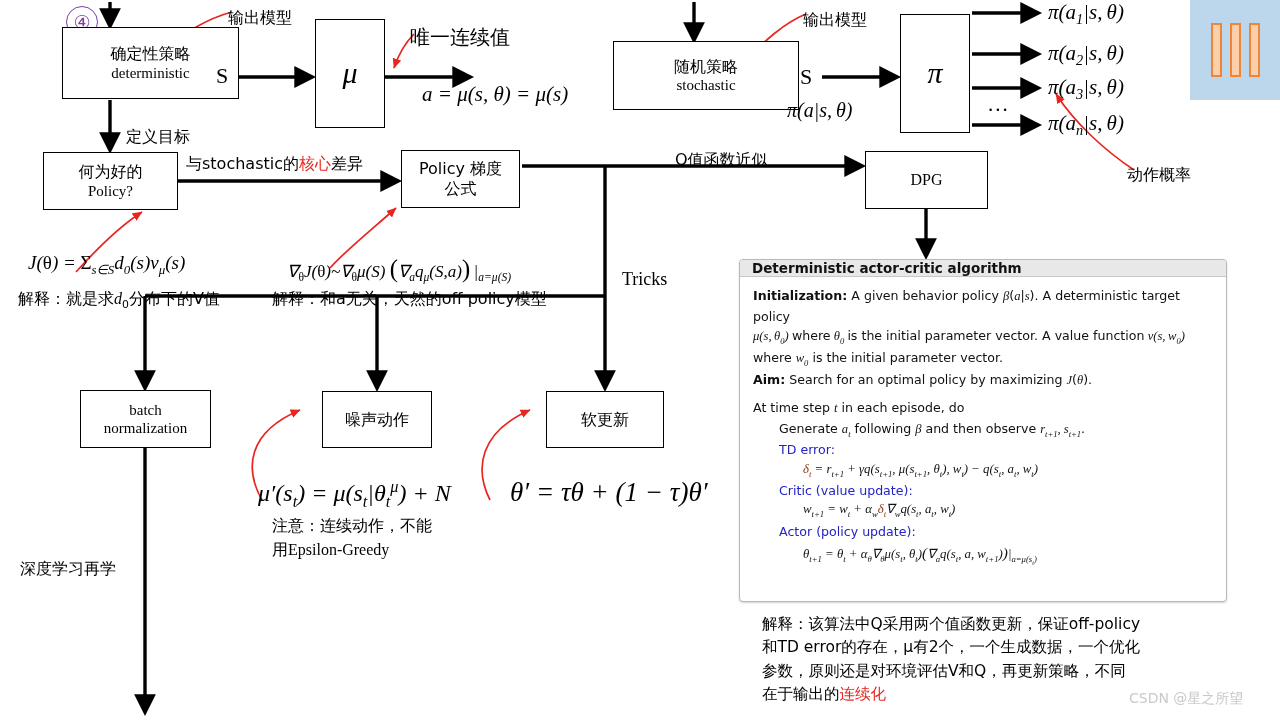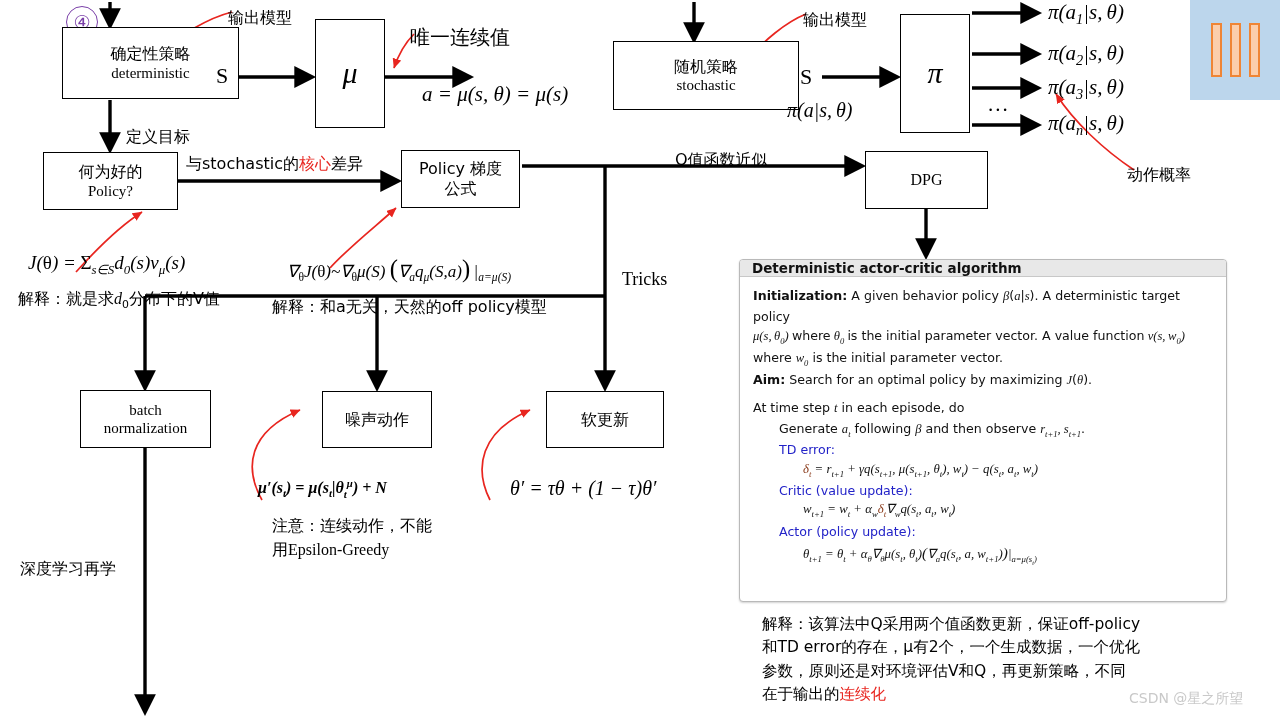--- a/index.html
+++ b/index.html
@@ -215,29 +215,29 @@
   </div>
 
   <div class="math" style="left:28px;top:252px;font-size:19px;">
     <i>J</i>(<span class="up">θ</span>) = <span style="font-style:normal;">Σ</span><sub style="font-style:italic;">s∈S</sub><i>d</i><sub>0</sub>(<i>s</i>)<i>v</i><sub>μ</sub>(<i>s</i>)
   </div>
   <div class="lbl" style="left:18px;top:289px;font-size:16px;">解释：就是求<span style="font-family:'Liberation Serif',serif;font-style:italic;">d</span><sub style="font-style:normal;">0</sub>分布下的V值</div>
 
   <div class="math" style="left:287px;top:255px;font-size:17px;">
     ∇<sub style="font-style:normal;">θ</sub><i>J</i>(<span class="up">θ</span>)~∇<sub style="font-style:normal;">θ</sub><i>μ</i>(<i>S</i>)&nbsp;<span style="font-size:1.45em;font-style:normal;">(</span>∇<sub><i>a</i></sub><i>q</i><sub><i>μ</i></sub>(<i>S</i>,<i>a</i>)<span style="font-size:1.45em;font-style:normal;">)</span> |<sub><i>a</i>=<i>μ</i>(<i>S</i>)</sub>
   </div>
-  <div class="lbl" style="left:272px;top:289px;font-size:16px;margin-top:8px;">解释：和a无关，天然的off policy模型</div>
-
-  <div class="math" style="left:258px;top:477px;font-size:16px;font-weight:bold;">
+  <div class="lbl" style="left:272px;top:289px;font-size:16px;">解释：和a无关，天然的off policy模型</div>
+
+  <div class="math" style="left:258px;top:477px;font-size:24px;">
     <i>μ</i>′(<i>s<sub>t</sub></i>) = <i>μ</i>(<i>s<sub>t</sub></i>|<i>θ</i><sub><i>t</i></sub><sup><i>μ</i></sup>) + <i>N</i>
   </div>
   <div class="lbl" style="left:272px;top:516px;font-size:16px;">注意：连续动作，不能</div>
   <div class="lbl" style="left:272px;top:540px;font-size:16px;">用<span style="font-family:'Liberation Serif',serif;">Epsilon-Greedy</span></div>
 
-  <div class="math" style="left:510px;top:477px;font-size:20px;">
+  <div class="math" style="left:510px;top:477px;font-size:27px;">
     <i>θ</i>′ = <i>τθ</i> + (1 − <i>τ</i>)<i>θ</i>′
   </div>
 
   <div class="algo" style="left:739px;top:259px;width:488px;height:343px;">
     <div class="algo-head">Deterministic actor-critic algorithm</div>
     <div class="algo-body">
       <div>
         <b>Initialization:</b>
         <span> A given behavior policy <span class="ser">β</span>(<span class="ser">a</span>|<span class="ser">s</span>). A deterministic target policy</span>
       </div>

